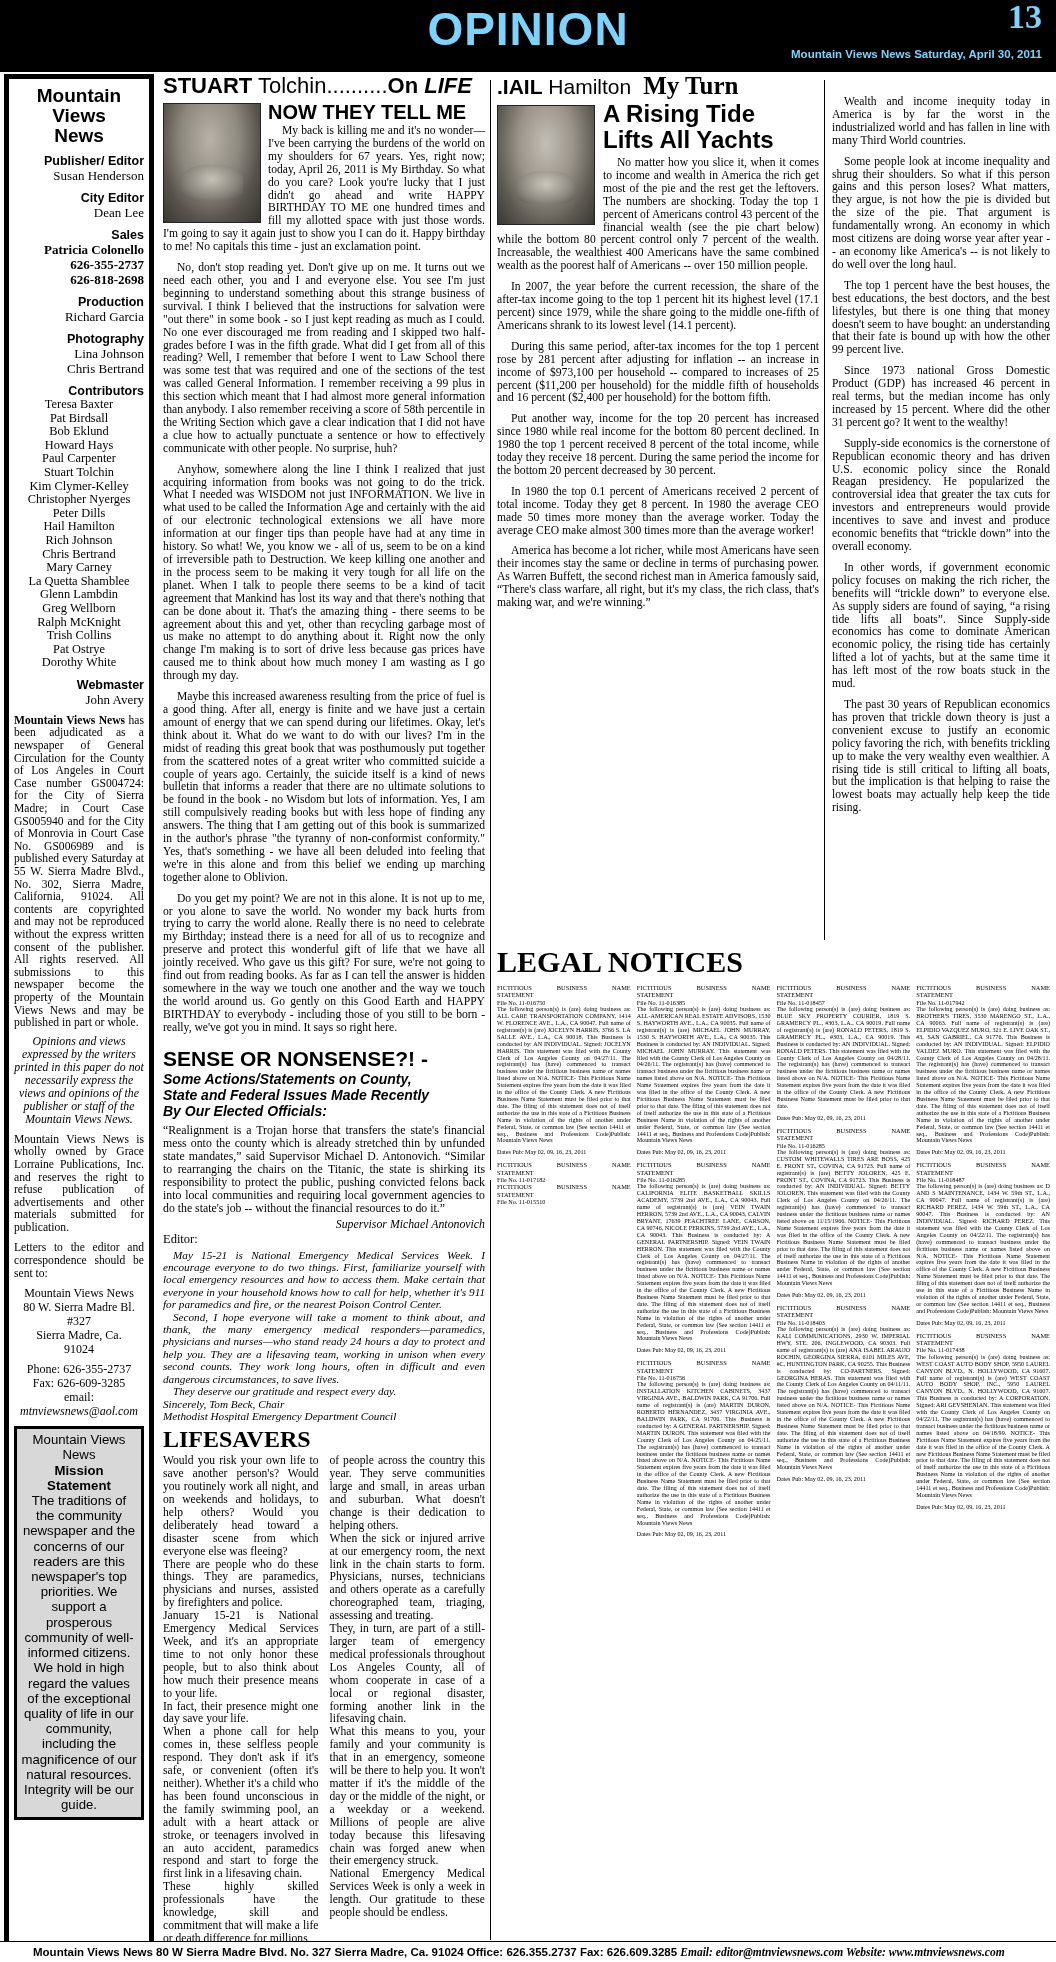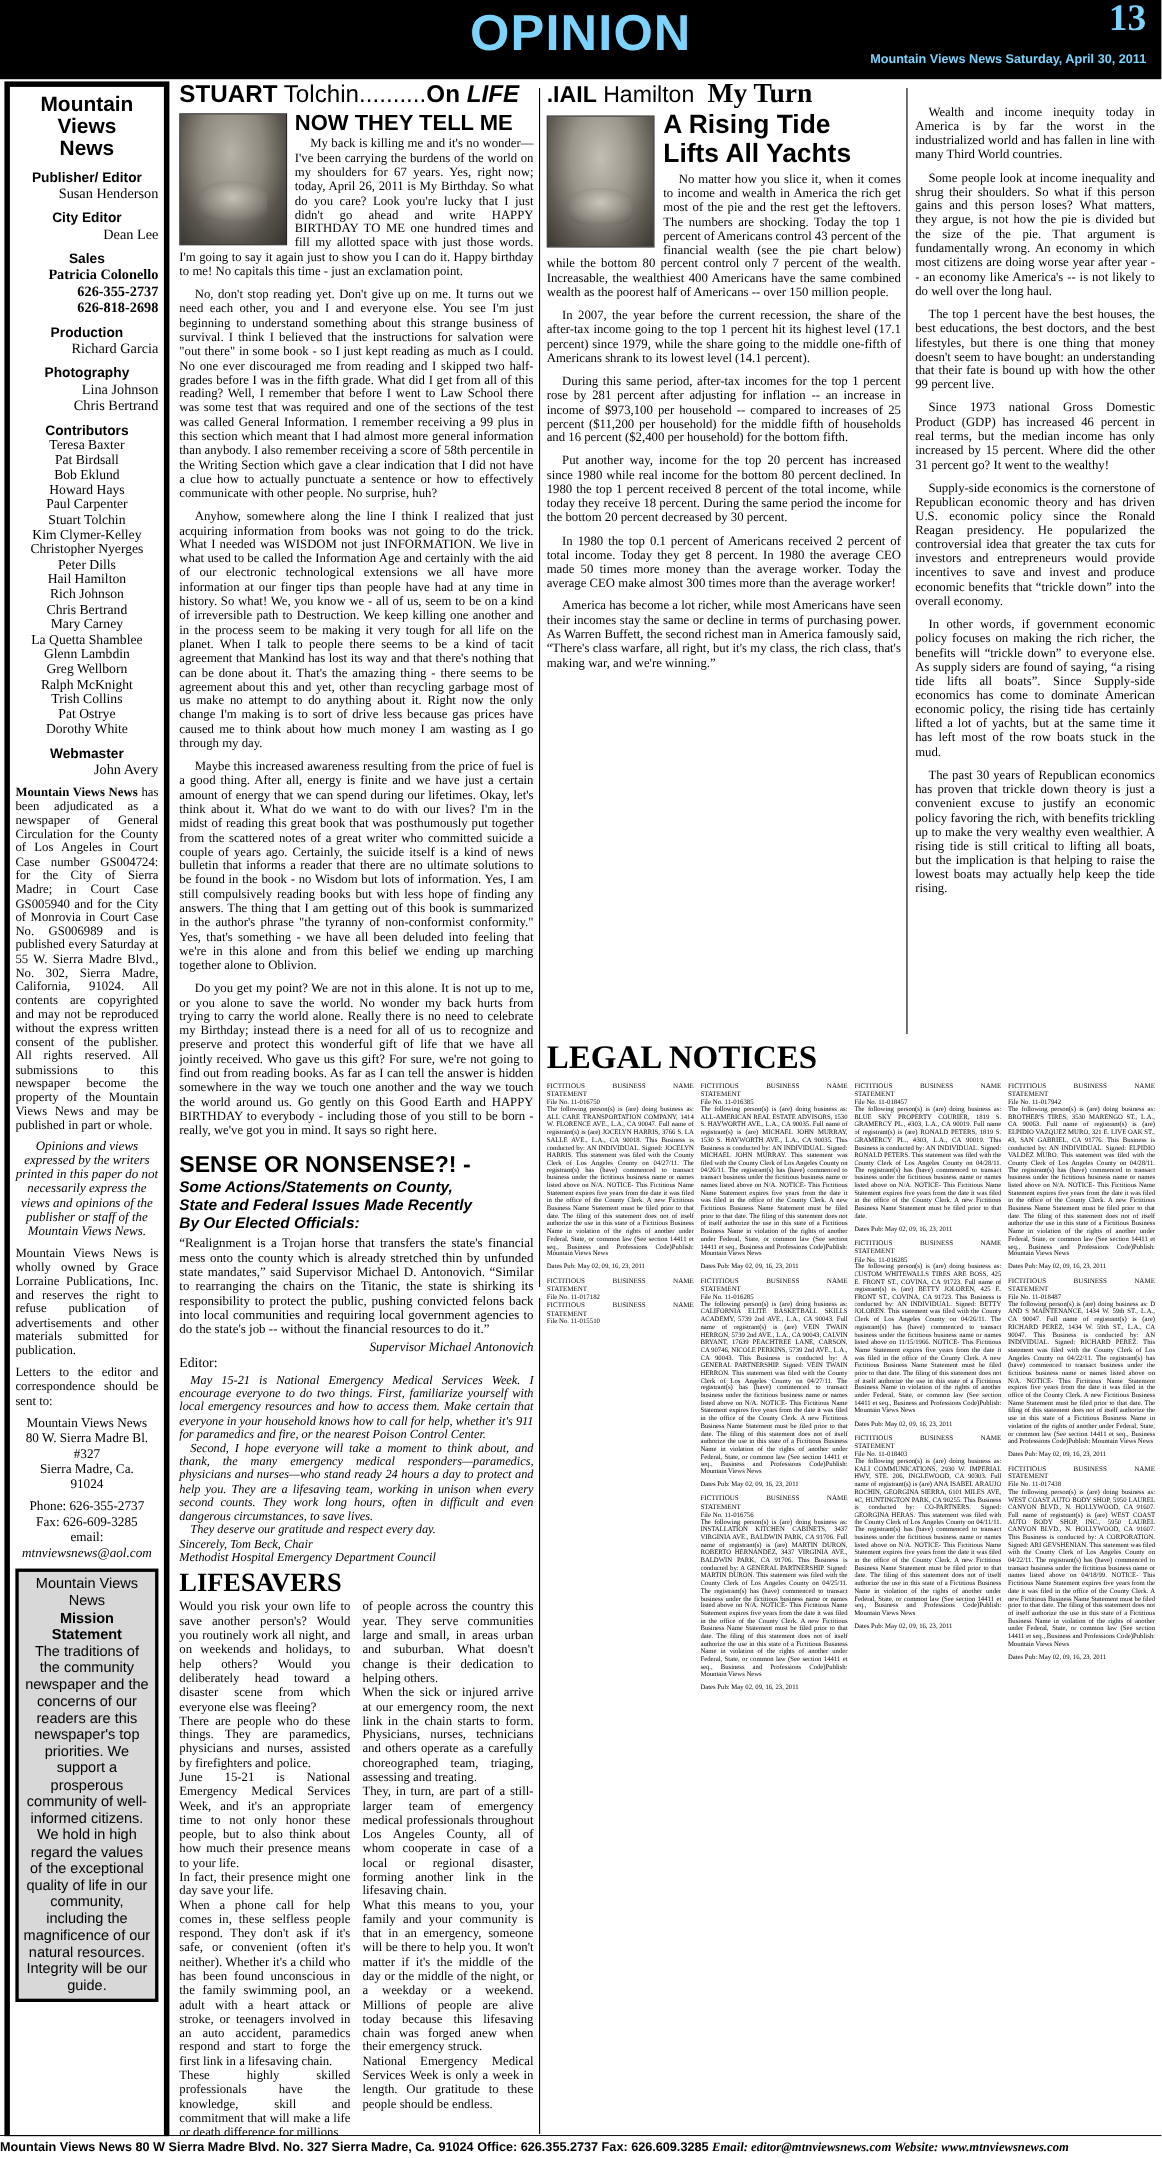--- a/index.html
+++ b/index.html
@@ -43,21 +43,21 @@
     padding:4px 5px 0 5px;
     overflow:hidden;
   }
   .sb-logo {
     text-align:center;
     font-family:"Liberation Sans", sans-serif;
     font-weight:bold; font-size:19px; line-height:20px;
     margin-top:3px;
   }
   .sb-role {
-    text-align:center;
+    text-align:right;
     font-family:"Liberation Sans", sans-serif;
     font-weight:bold; font-size:12.5px;
     margin-top:8px; line-height:14px;
   }
   .sb-name {
     text-align:right;
     font-family:"Liberation Serif", serif;
     font-size:13px; line-height:15px;
   }
   .sb-name.b { font-weight:bold; }
@@ -241,20 +241,21 @@
   }
   .legal-dates { font-family:"Liberation Serif", serif; font-size:6.1px; line-height:6.9px; margin-bottom:5px;}
 
   
   .footer {
     position:absolute; left:0; bottom:0; width:1056px; height:20px;
     background:#fff;
     font-family:"Liberation Sans", sans-serif;
     font-weight:bold; font-size:11.5px; line-height:20px;
     white-space:nowrap;
+    padding-left:33px;
   }
   .footer .em { font-style:italic; font-family:"Liberation Serif", serif; font-weight:bold; }
   .footer-rule { position:absolute; left:0; bottom:20px; width:1056px; height:1px; background:#000; }
 </style>
 </head>
 <body>
 
 <div class="masthead">
   <div class="masthead-title">OPINION</div>
   <div class="masthead-pagenum">13</div>
@@ -380,21 +381,21 @@
     <p>Second, I hope everyone will take a moment to think about, and thank, the many emergency medical responders—paramedics, physicians and nurses—who stand ready 24 hours a day to protect and help you. They are a lifesaving team, working in unison when every second counts. They work long hours, often in difficult and even dangerous circumstances, to save lives.</p>
     <p>They deserve our gratitude and respect every day.</p>
     <p class="noind">Sincerely,  Tom Beck, Chair</p>
     <p class="noind">Methodist Hospital Emergency Department Council</p>
   </div>
 
   <div class="lifesavers-head">LIFESAVERS</div>
   <div class="two-col">
     <p>Would you risk your own life to save another person's? Would you routinely work all night, and on weekends and holidays, to help others? Would you deliberately head toward a disaster scene from which everyone else was fleeing?</p>
     <p>There are people who do these things.  They are paramedics, physicians and nurses, assisted by firefighters and police.</p>
-    <p>June 15-21 is National Emergency Medical Services Week, and it's an appropriate time to not only honor these people, but to also think about how much their presence means to your life.</p>
+    <p>January 15-21 is National Emergency Medical Services Week, and it's an appropriate time to not only honor these people, but to also think about how much their presence means to your life.</p>
     <p>In fact, their presence might one day save your life.</p>
     <p>When a phone call for help comes in, these selfless people respond. They don't ask if it's safe, or convenient (often it's neither). Whether it's a child who has been found unconscious in the family swimming pool, an adult with a heart attack or stroke, or teenagers involved in an auto accident, paramedics respond and start to forge the first link in a lifesaving chain.</p>
     <p>These highly skilled professionals have the knowledge, skill and commitment that will make a life or death difference for millions</p>
     <p>of people across the country this year.  They serve communities large and small, in areas urban and suburban. What doesn't change is their dedication to helping others.</p>
     <p>When the sick or injured arrive at our emergency room, the next link in the chain starts to form. Physicians, nurses, technicians and others operate as a carefully choreographed team, triaging, assessing and treating.</p>
     <p>They, in turn, are part of a still-larger team of emergency medical professionals throughout Los Angeles County, all of whom cooperate in case of a local or regional disaster, forming another link in the lifesaving chain.</p>
     <p>What this means to you, your family and your community is that in an emergency, someone will be there to help you. It won't matter if it's the middle of the day or the middle of the night, or a weekday or a weekend. Millions of people are alive today because this lifesaving chain was forged anew when their emergency struck.</p>
     <p>National Emergency Medical Services Week is only a week in length. Our gratitude to these people should be endless.</p>
   </div>
 </div>

